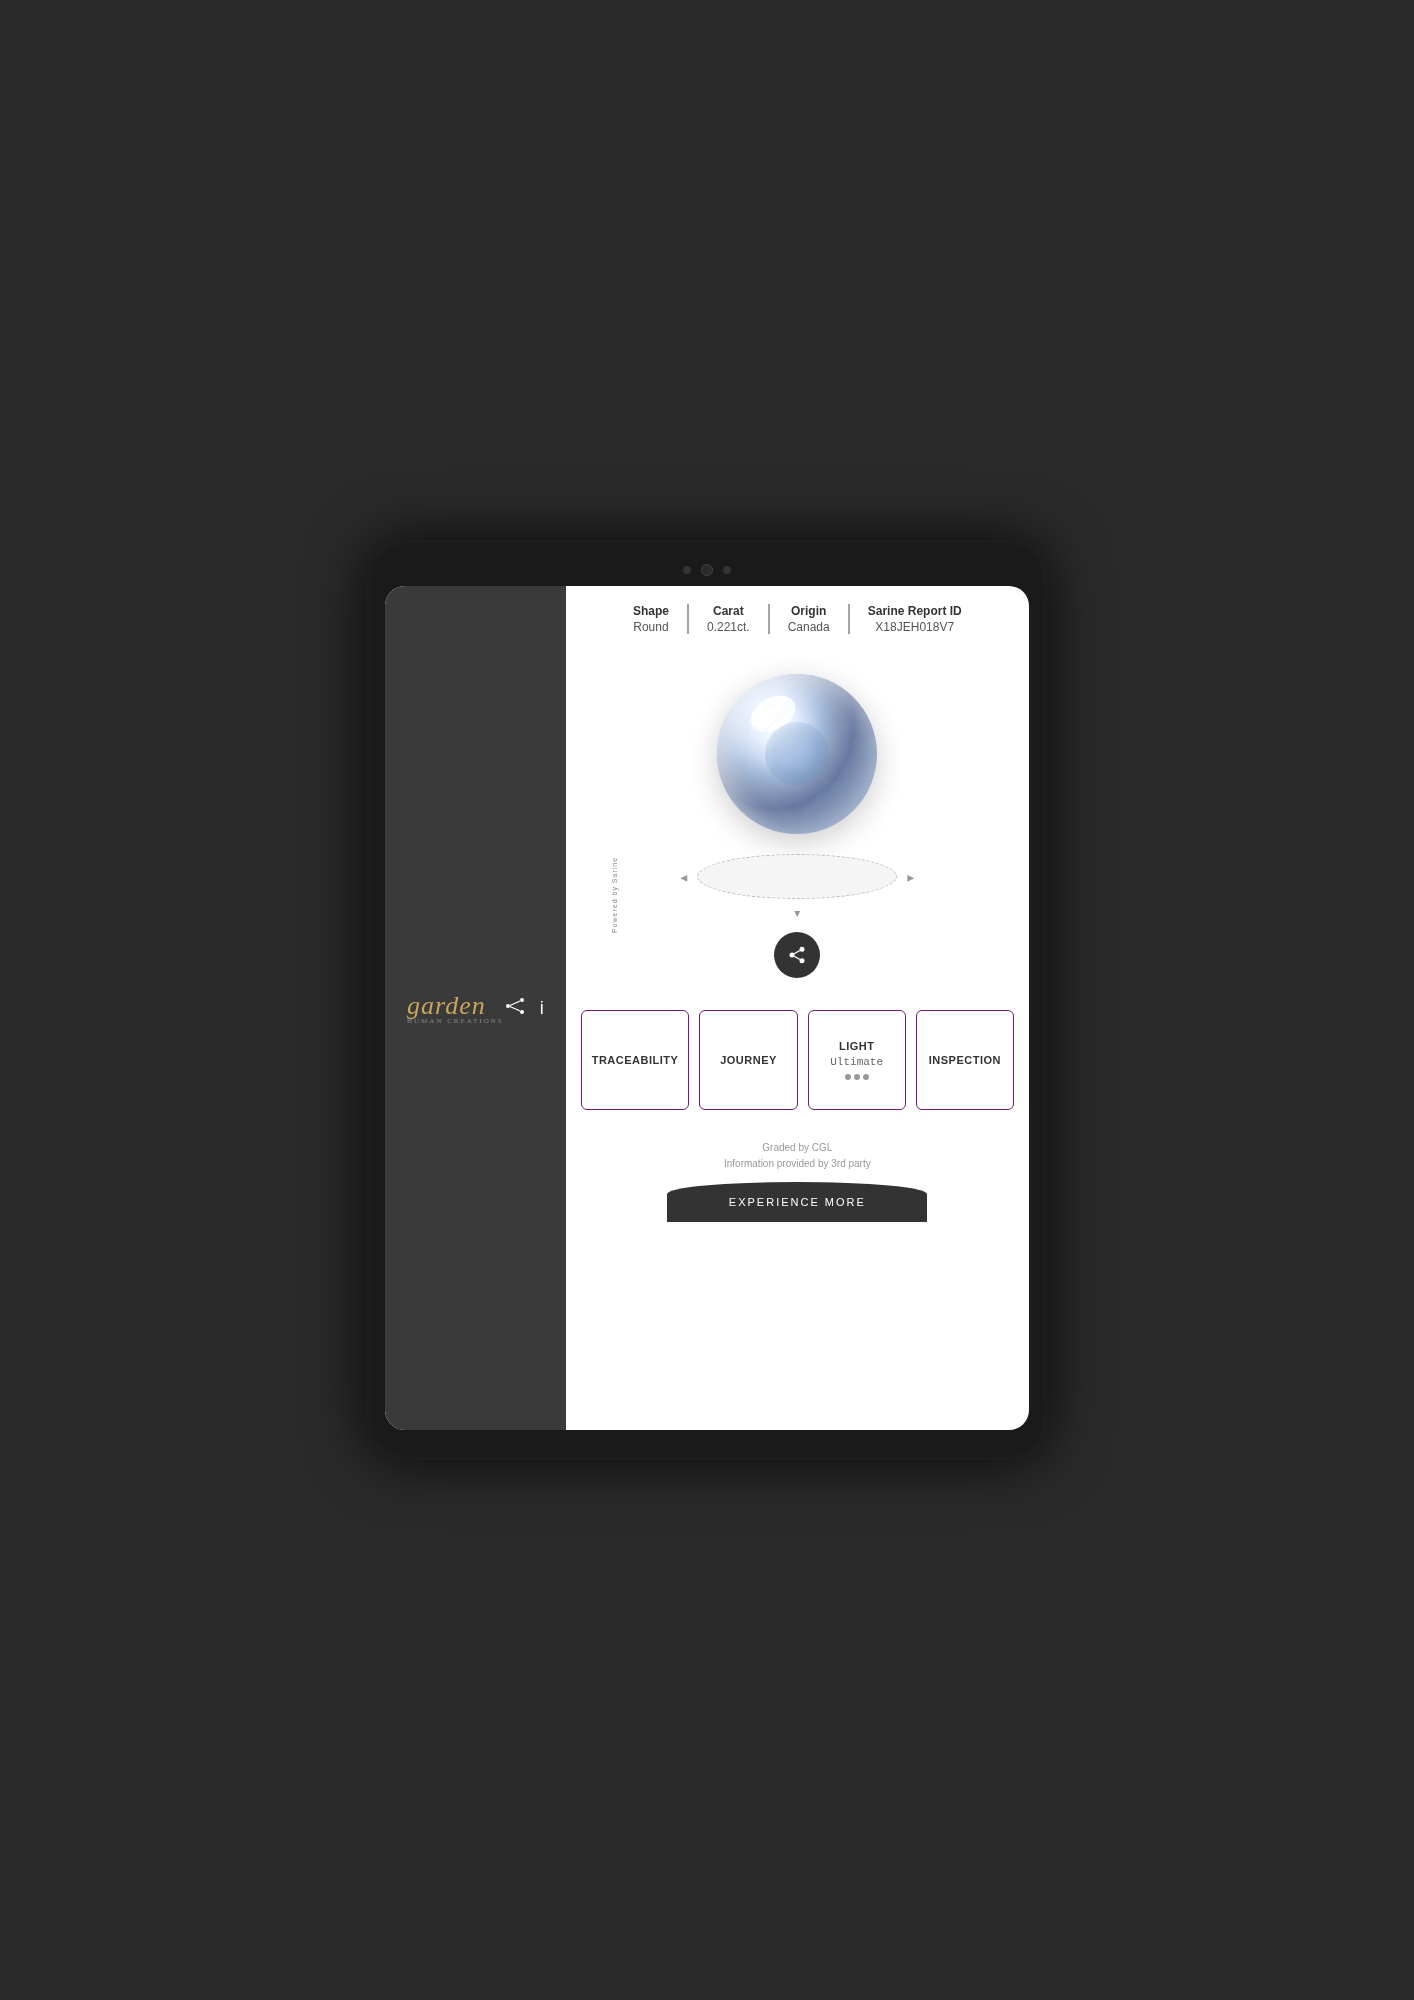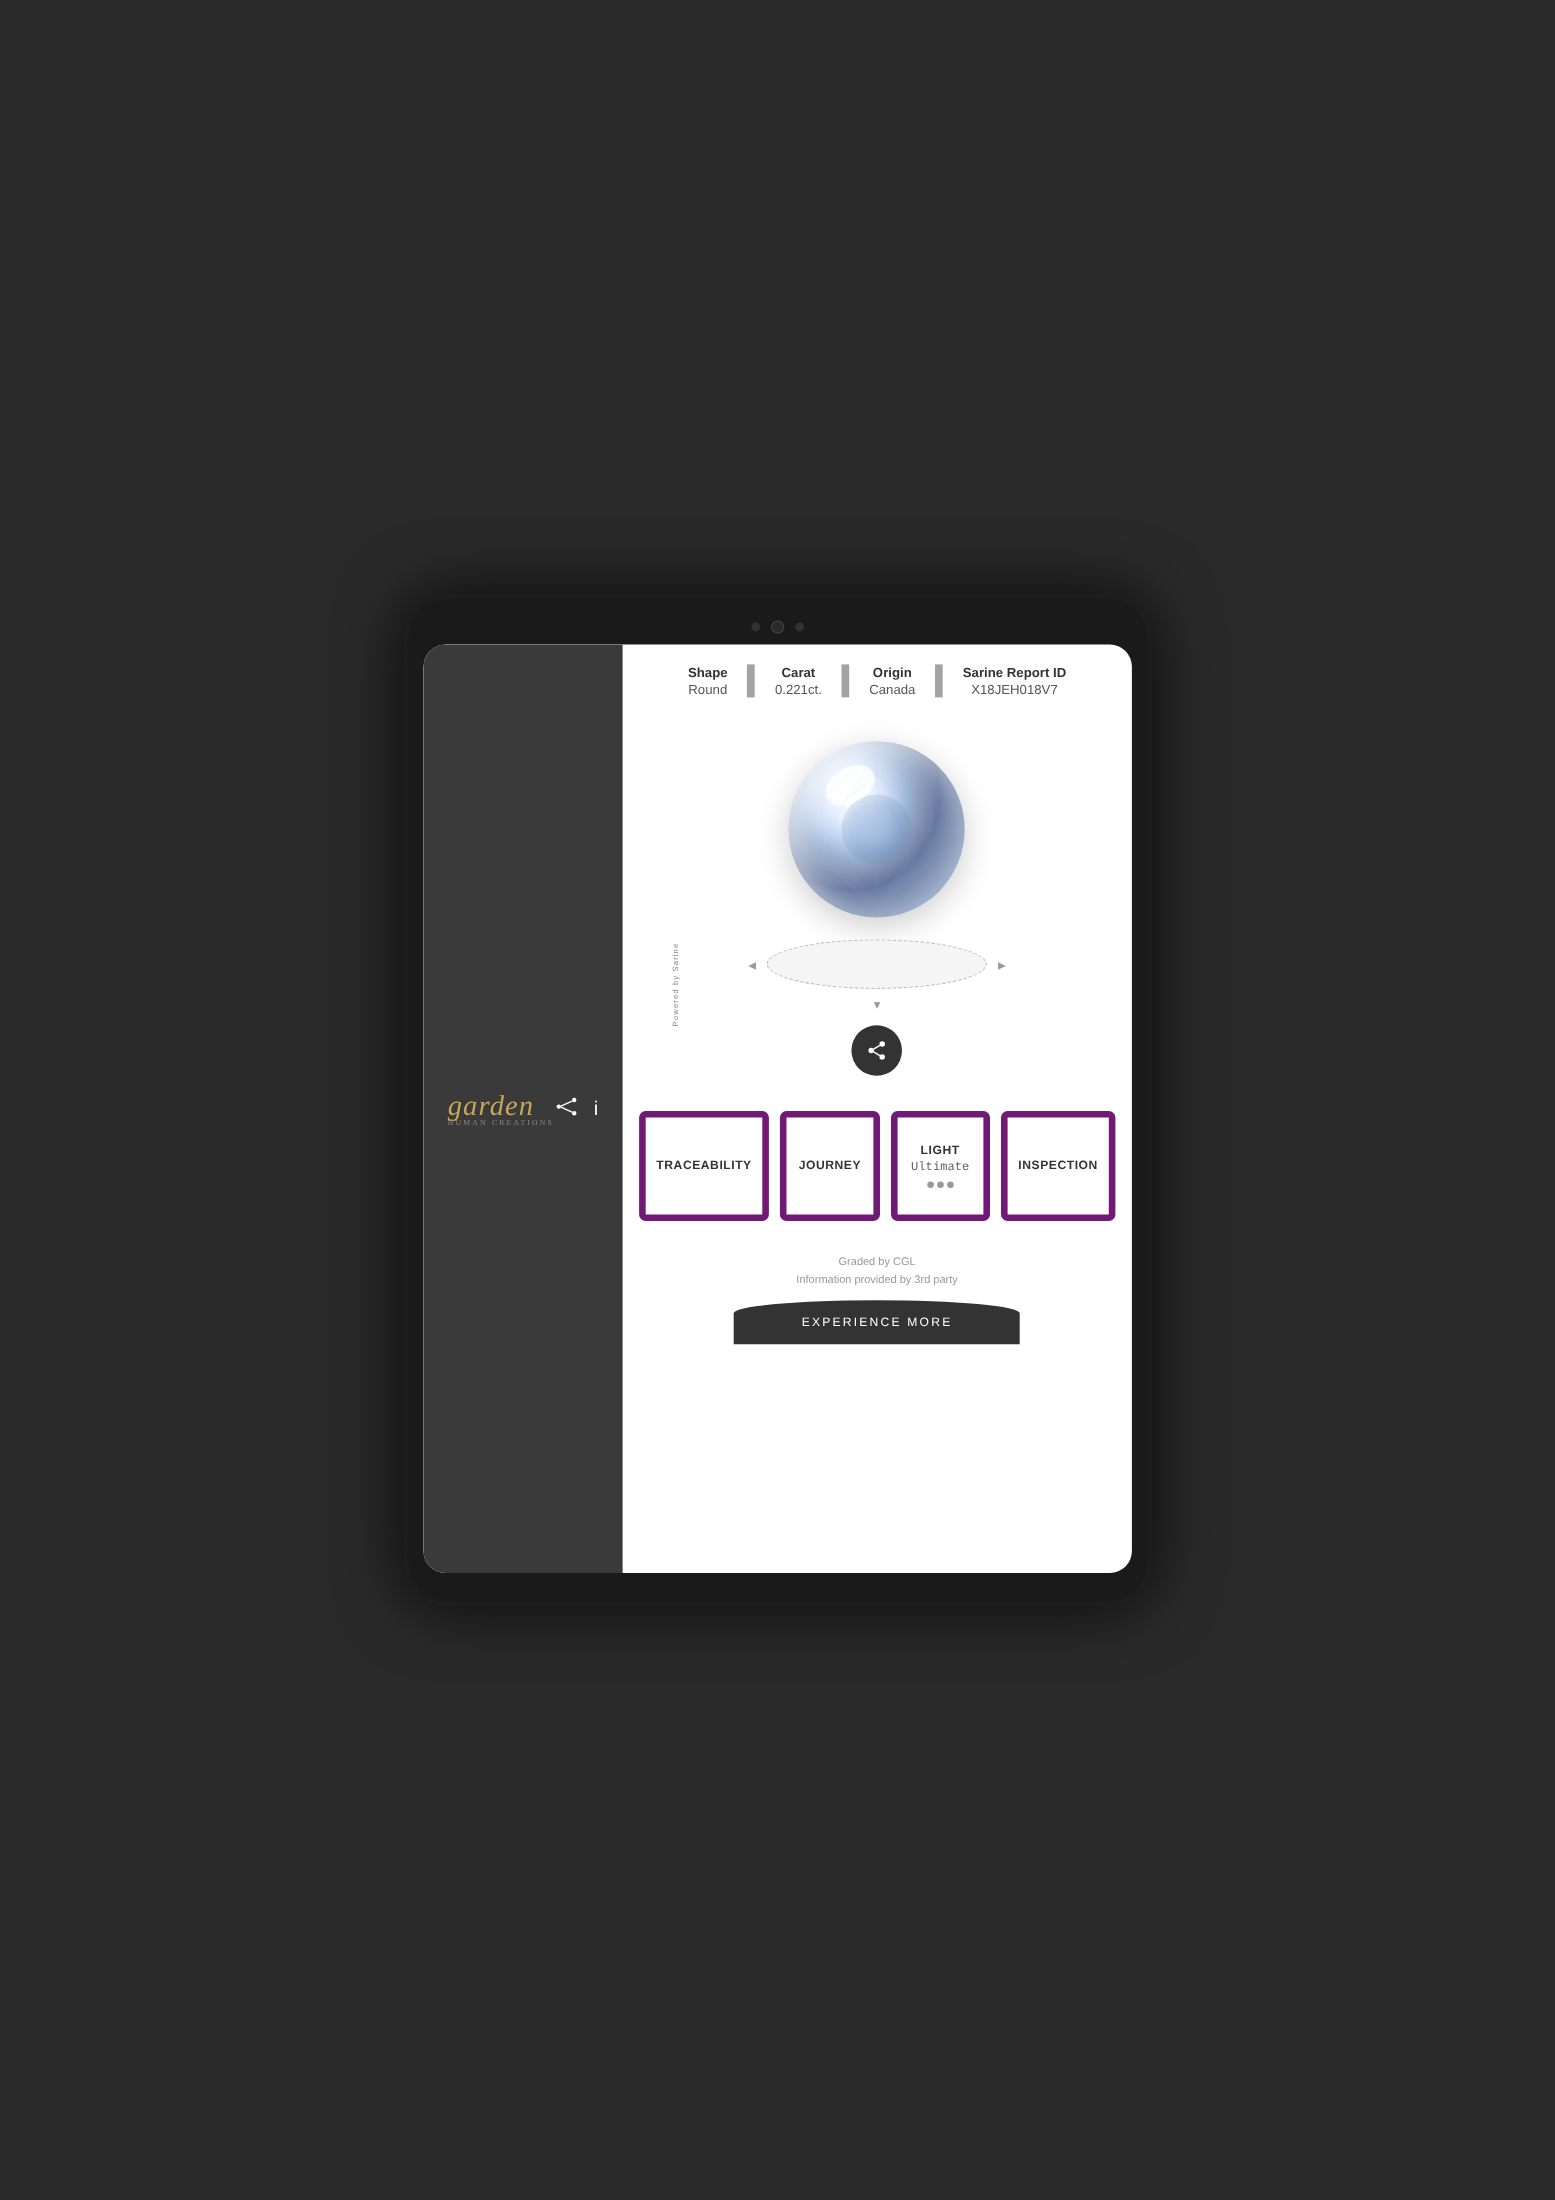--- a/index.html
+++ b/index.html
@@ -113,21 +113,21 @@
       gap: 0;
       padding: 18px 0 10px 0;
       border-bottom: none;
     }
 
     .info-cell {
       display: flex;
       flex-direction: column;
       align-items: center;
       padding: 0 18px;
-      border-right: 7px solid #a3a3a3;
+      border-right: 2px solid #a3a3a3;
     }
 
     .info-cell:last-child {
       border-right: none;
     }
 
     .info-label {
       font-size: 12px;
       font-weight: bold;
       color: #333;
@@ -252,21 +252,21 @@
       display: flex;
       gap: 10px;
       justify-content: center;
       padding: 20px 15px 10px 15px;
       width: 100%;
     }
 
     .feature-card {
       flex: 1;
       max-width: 140px;
-      border: 6px solid #701a75;
+      border: 1px solid #701a75;
       border-radius: 6px;
       padding: 8px 10px;
       display: flex;
       flex-direction: column;
       align-items: center;
       justify-content: center;
       min-height: 100px;
       cursor: pointer;
     }
 

